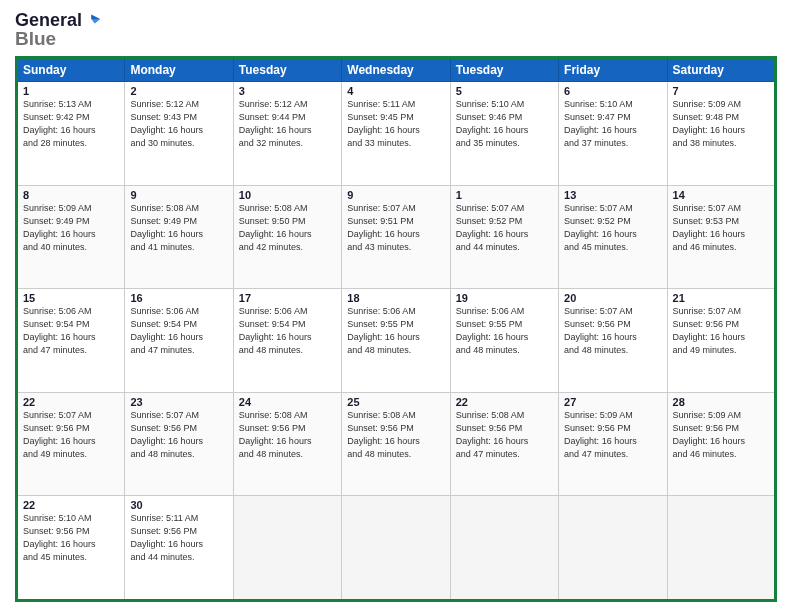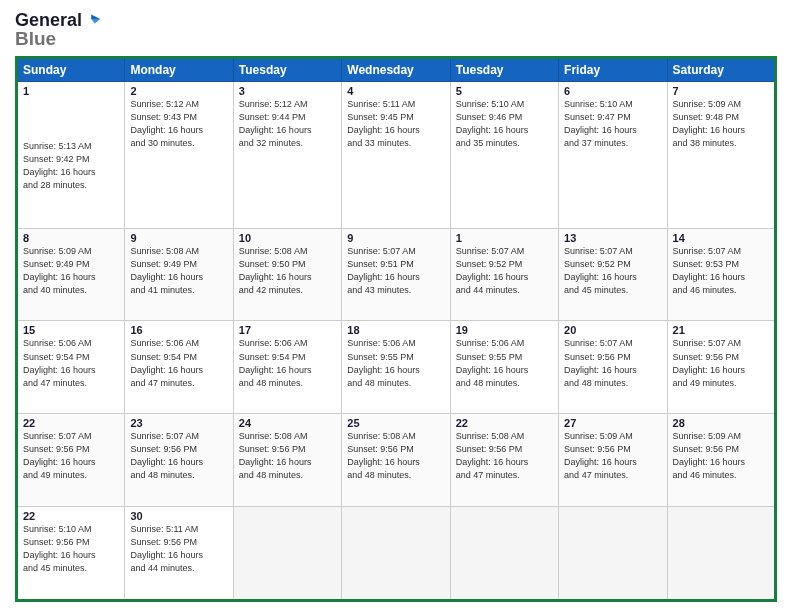--- a/index.html
+++ b/index.html
@@ -121,21 +121,21 @@
           <th>Wednesday</th>
           <th>Tuesday</th>
           <th>Friday</th>
           <th>Saturday</th>
         </tr>
     </thead>
     <tbody id="calendar-body">
     <tr>
           <td>
             <span class="day-number">1</span>
-            <div class="day-info" style="white-space: pre-line; margin-top: 43px;">Sunrise: 5:13 AM
+            <div class="day-info" style="white-space: pre-line;">Sunrise: 5:13 AM
 Sunset: 9:42 PM
 Daylight: 16 hours
 and 28 minutes.</div>
           </td>
           <td>
             <span class="day-number">2</span>
             <div class="day-info" style="white-space: pre-line;">Sunrise: 5:12 AM
 Sunset: 9:43 PM
 Daylight: 16 hours
 and 30 minutes.</div>

